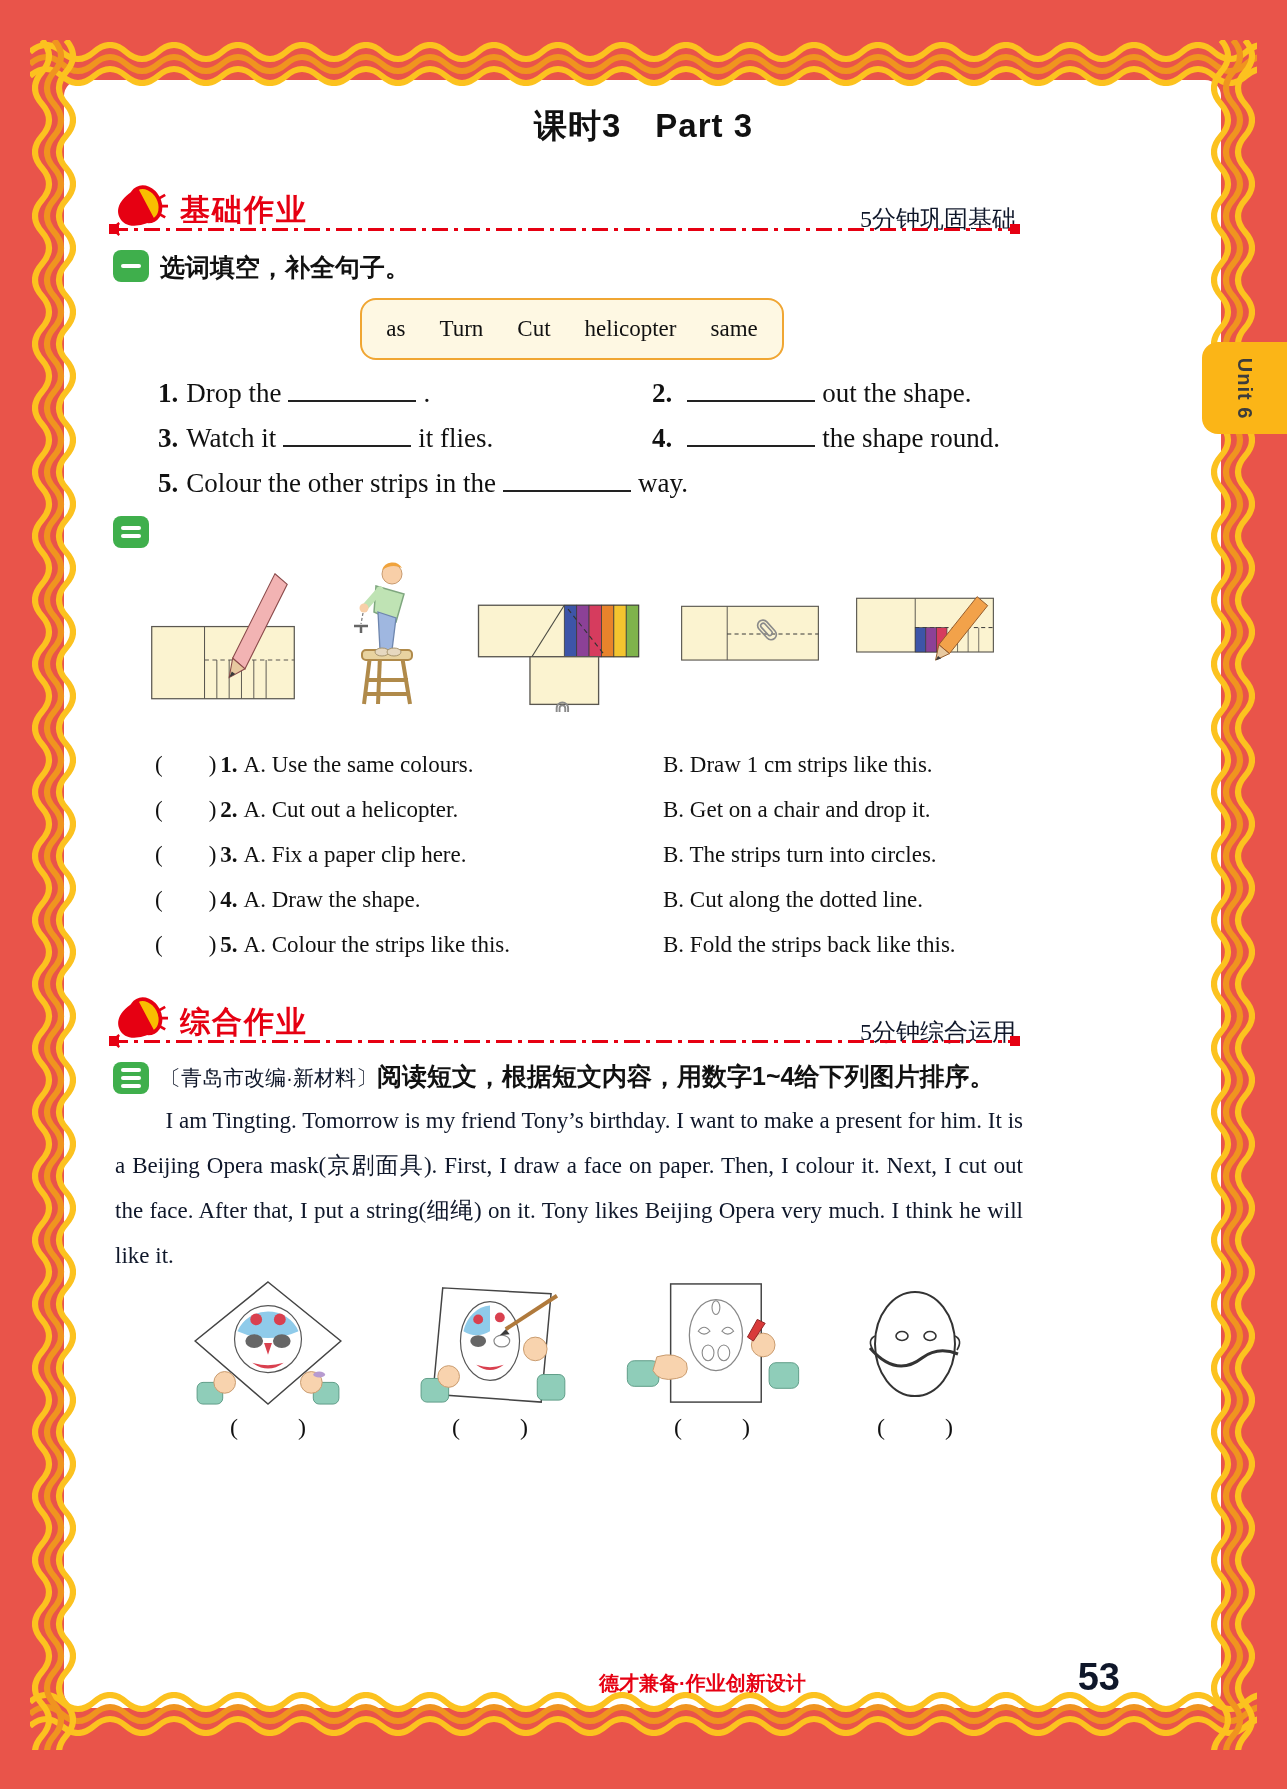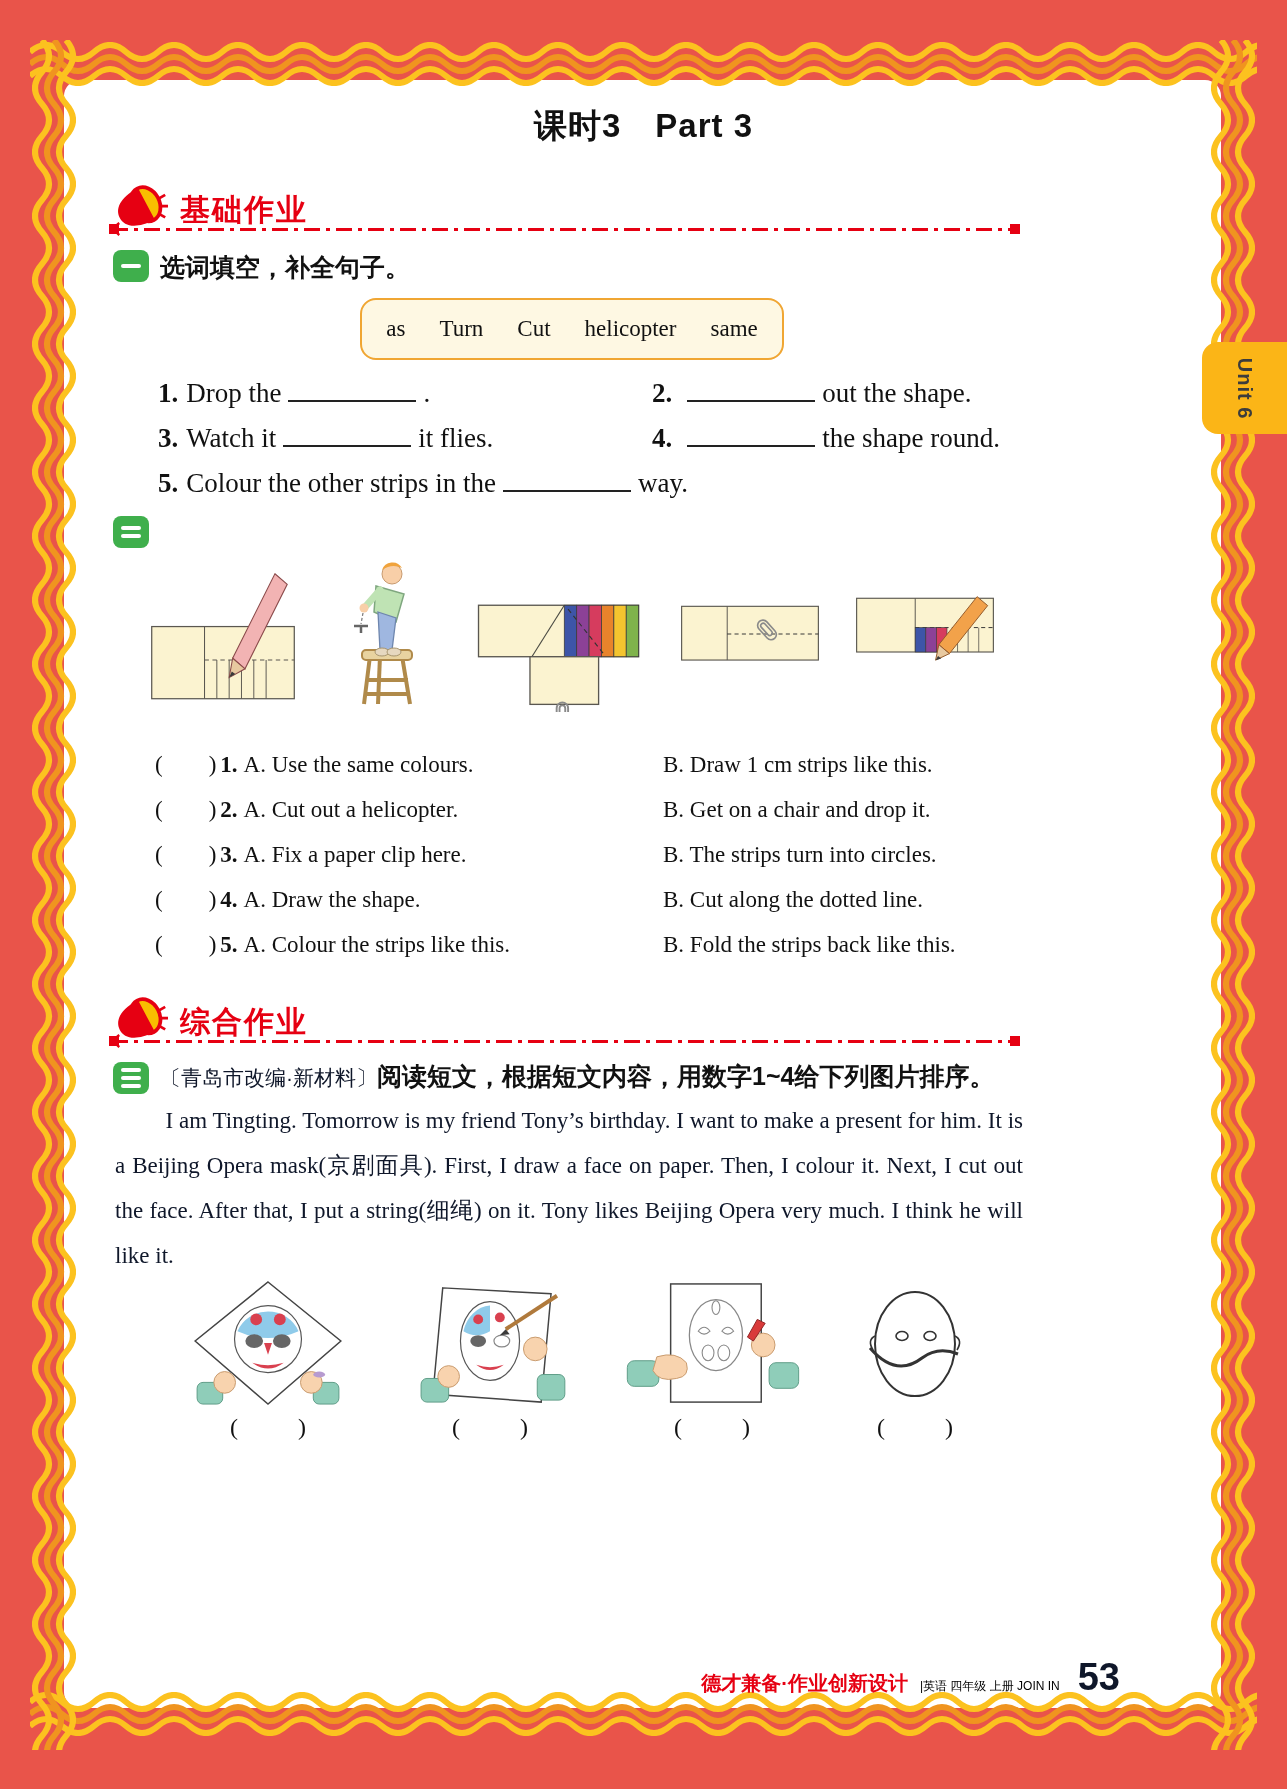--- a/index.html
+++ b/index.html
@@ -4,21 +4,21 @@
 <style>
   html,body{margin:0;padding:0;background:#fff;}
   #stage{position:relative;width:1287px;height:1789px;background:#E9544A;overflow:hidden;
          font-family:"Liberation Sans","DejaVu Sans",sans-serif;color:#111;}
   .abs{position:absolute;}
   .page{position:absolute;left:64px;top:80px;width:1157px;height:1628px;background:#ffffff;border-radius:16px;}
   .serif{font-family:"Liberation Serif","DejaVu Serif",serif;}
 
   
   .sec-title{font-size:30px;font-weight:bold;color:#E60012;letter-spacing:2px;}
-  .sec-note{font-size:24px;color:#ffffff;font-family:"Liberation Serif","DejaVu Serif",serif;}
+  .sec-note{font-size:24px;color:#0f172a;font-family:"Liberation Serif","DejaVu Serif",serif;}
   .dashline{height:3px;background:repeating-linear-gradient(90deg,#E60012 0 16px,transparent 16px 22px,#E60012 22px 26px,transparent 26px 32px);}
   .endsq{width:10px;height:10px;background:#E60012;}
 
   
   .exicon{width:36px;height:32px;background:#3FAF4C;border-radius:8px;display:flex;flex-direction:column;justify-content:center;align-items:center;gap:4px;}
   .exicon .bar{width:20px;height:4px;background:#fff;border-radius:2px;}
 
   .exinst{font-size:25px;font-weight:bold;color:#111;}
 
   
@@ -35,21 +35,21 @@
   .mrow b{margin-right:6px;}
 
   .tag{font-size:21px;color:#0f172a;font-family:Liberation Sans, sans-serif;}
   .passage{font-size:23px;line-height:45px;text-align:justify;text-indent:2.2em;color:#0f172a;}
 
   .bparen{width:200px;text-align:center;font-size:24px;white-space:pre;}
 
   
   .footer{left:470px;top:1656px;width:650px;display:flex;justify-content:flex-end;align-items:baseline;}
   .brand{color:#E60012;font-weight:bold;font-size:20px;margin-left:12px;}
-  .finfo{color:#000000;font-size:12px;margin-left:12px;}
+  .finfo{color:#ffffff;font-size:20px;margin-left:21px;}
   .pgnum{font-size:38px;font-weight:bold;color:#0f172a;margin-left:18px;}
 
   
   .unittab{left:1202px;top:342px;width:85px;height:92px;background:#FBB517;border-radius:16px 0 0 16px;
            display:flex;align-items:center;justify-content:center;}
   .unittab span{transform:rotate(90deg);font-size:20px;font-weight:bold;color:#3c3c3c;letter-spacing:1px;white-space:nowrap;}
 
   .w1{stroke:#FCC21F;stroke-width:6;fill:none;}
   .w2{stroke:#F0941F;stroke-width:6;fill:none;}
 

